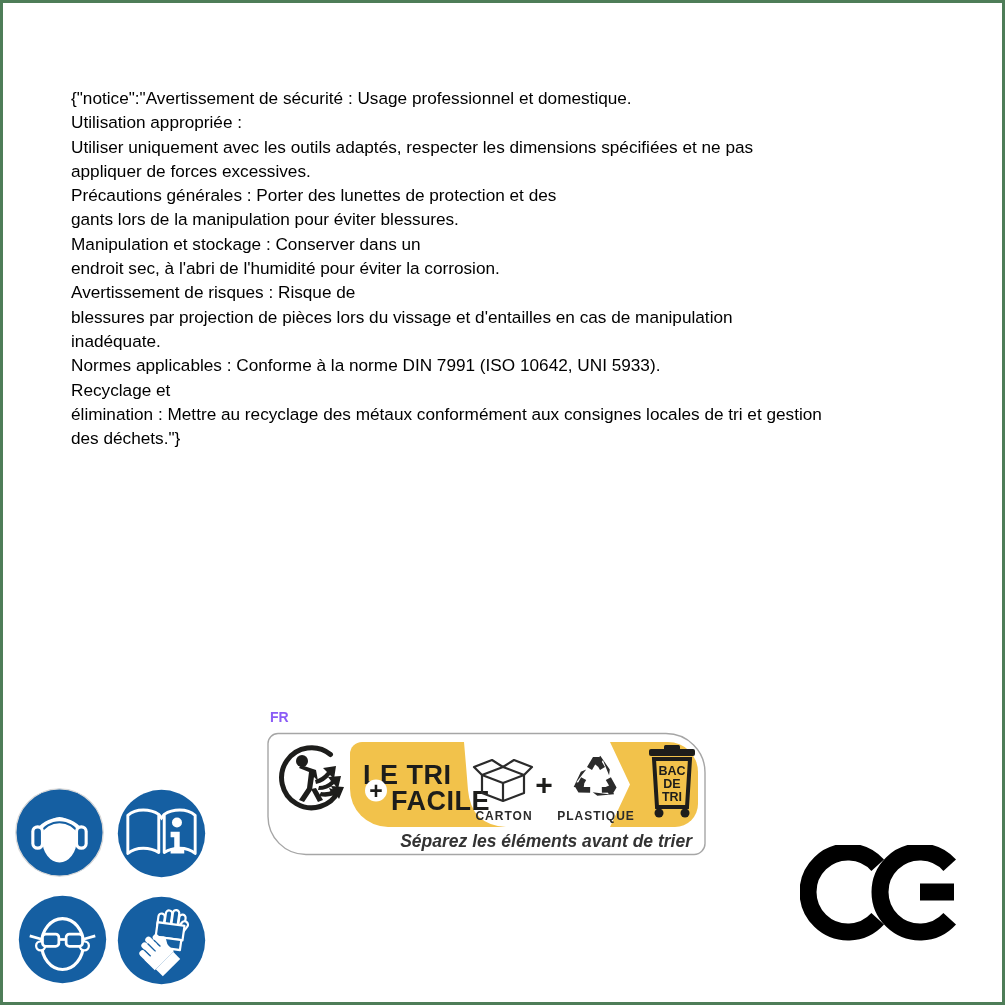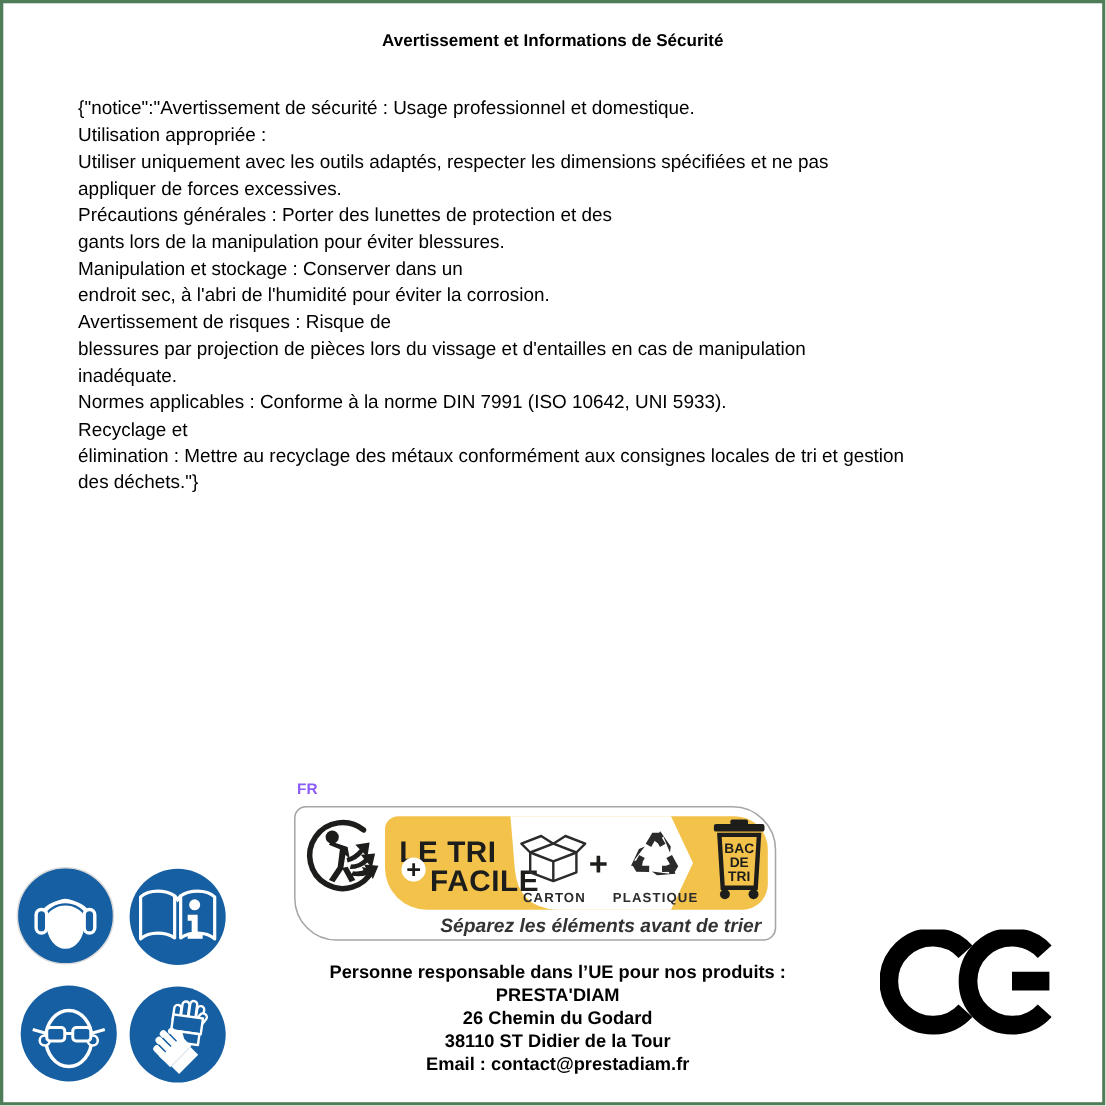--- a/index.html
+++ b/index.html
@@ -37,21 +37,20 @@
   .icon.eye{top:891px;left:14px;}
   .icon.glove{top:892px;left:113px;}
   .ce{position:absolute;top:842px;left:797px;}
   svg text{font-family:"Liberation Sans",sans-serif;}
 </style>
 </head>
 <body>
 
 <div class="page">
 
-  <div class="title">Avertissement et Informations de Sécurité</div>
 
   <div class="notice">{"notice":"Avertissement de sécurité : Usage professionnel et domestique.
 Utilisation appropriée :
 Utiliser uniquement avec les outils adaptés, respecter les dimensions spécifiées et ne pas
 appliquer de forces excessives.
 Précautions générales : Porter des lunettes de protection et des
 gants lors de la manipulation pour éviter blessures.
 Manipulation et stockage : Conserver dans un
 endroit sec, à l'abri de l'humidité pour éviter la corrosion.
 Avertissement de risques : Risque de
@@ -120,25 +119,20 @@
       <circle cx="11" cy="68" r="4.5" fill="#1d1d1b"></circle>
       <circle cx="37" cy="68" r="4.5" fill="#1d1d1b"></circle>
       <text x="24" y="30" font-size="12.5" font-weight="bold" fill="#1d1d1b" text-anchor="middle">BAC</text>
       <text x="24" y="43" font-size="12.5" font-weight="bold" fill="#1d1d1b" text-anchor="middle">DE</text>
       <text x="24" y="56" font-size="12.5" font-weight="bold" fill="#1d1d1b" text-anchor="middle">TRI</text>
     </g>
 
     <text x="426" y="115" font-size="17.5" font-weight="bold" font-style="italic" fill="#333333" text-anchor="end">Séparez les éléments avant de trier</text>
   </svg>
 
-  <div class="responsible">Personne responsable dans l’UE pour nos produits :
-PRESTA'DIAM
-26 Chemin du Godard
-38110 ST Didier de la Tour
-Email : contact@prestadiam.fr</div>
 
   <svg class="icon ear" viewBox="0 0 100 100">
     <circle cx="50" cy="50" r="48" fill="#155fa2" stroke="#d9d9d9" stroke-width="1.5"></circle>
     <ellipse cx="50" cy="58" rx="19" ry="25" fill="#ffffff"></ellipse>
     <path d="M26,52 A27.5,27.5 0 0 1 74,52" fill="none" stroke="#ffffff" stroke-width="8"></path>
     <path d="M28.5,52 A24,24 0 0 1 71.5,52" fill="none" stroke="#155fa2" stroke-width="2.2"></path>
     <rect x="19" y="42" width="14" height="27" rx="7" fill="#ffffff"></rect>
     <rect x="22.4" y="45.5" width="7.2" height="20" rx="3.6" fill="#155fa2"></rect>
     <rect x="67" y="42" width="14" height="27" rx="7" fill="#ffffff"></rect>
     <rect x="70.4" y="45.5" width="7.2" height="20" rx="3.6" fill="#155fa2"></rect>

